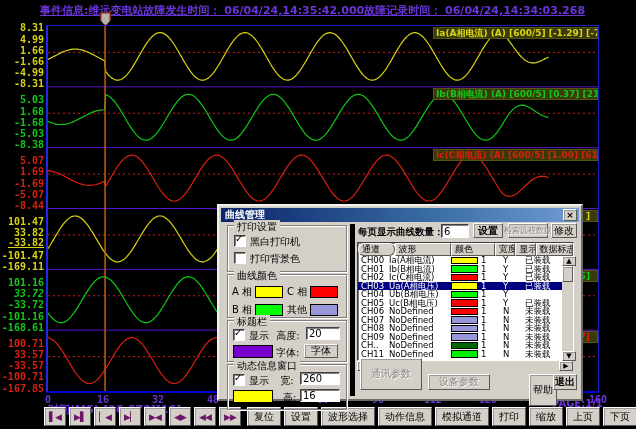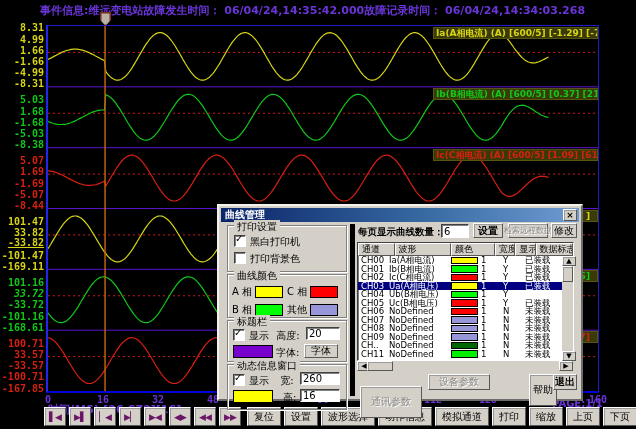--- a/index.html
+++ b/index.html
@@ -1,19 +1,19 @@
 <!DOCTYPE html>
 <html><head>
 <meta charset="utf-8">
 <style>
   html,body{margin:0;padding:0;background:#222;}
   #screen{position:relative;width:636px;height:429px;background:#000;overflow:hidden;
     font-family:"DejaVu Sans",sans-serif;font-size:10px;}
   
-  .topinfo{position:absolute;left:40px;top:3px;color:#6a35d8;font-weight:bold;font-size:11px;white-space:nowrap;}
+  .topinfo{position:absolute;left:40px;top:3px;color:#6a35d8;font-weight:bold;font-size:11px;white-space:nowrap;text-decoration:underline;}
   
   #pin{position:absolute;left:100px;top:12px;width:11px;height:14px;background:#b9b0a6;
     clip-path:polygon(0 0,100% 0,100% 55%,50% 100%,0 55%);box-shadow:inset 0 0 0 1.5px #7d2a20;}
   
   #chartwrap{position:absolute;left:46px;top:25px;width:550px;height:365px;
     border-left:2px solid #2228e8;border-right:1px solid #1c1cc8;border-top:1px solid #1c1cc8;border-bottom:2px solid #0000d8;background:#000;}
   .ylab{position:absolute;width:44px;text-align:right;font-family:"DejaVu Sans Mono",monospace;font-weight:bold;font-size:10px;white-space:nowrap;}
   .chbox{position:absolute;left:433px;width:165px;height:12px;background:#3a3a08;border:1px solid #565612;
     font-size:9px;line-height:11px;white-space:nowrap;overflow:hidden;font-weight:bold;padding:0 2px;box-sizing:border-box;}
   .chbox.tail{text-align:right;padding-right:7px;}
@@ -197,21 +197,21 @@
     </div>
 
     <span class="lbl" style="position:absolute;left:139px;top:20px;font-weight:bold;font-size:9.5px;">每页显示曲线数量：</span>
     <input class="edit" style="left: 222px; top: 18px; width: 28px; height: 14px;" value="6">
     <button class="btn" style="position:absolute;left:254px;top:17px;width:30px;height:15px;font-weight:bold;">设置</button>
     <button class="btn disabled" style="position:absolute;left:289px;top:17px;width:40px;height:15px;font-size:8px;">检索远程数据</button>
     <button class="btn" style="position:absolute;left:332px;top:17px;width:26px;height:15px;font-weight:normal;text-align:center;">修改</button>
 
     <div id="tbl">
       <div class="hrow" id="thead">
-          <div class="hcell" style="width: 40px;">通道</div>
+          <div class="hcell" style="width: 40px; border-radius: 6px;">通道</div>
           <div class="hcell" style="width: 62px;">波形</div>
           <div class="hcell" style="width: 48px;">颜色</div>
           <div class="hcell" style="width: 22px;">宽度</div>
           <div class="hcell" style="width: 22px;">显示</div>
           <div class="hcell" style="width: 41px;">数据标志</div>
         </div>
       <div id="tbody">
           <div class="trow">
             <div class="tcell" style="width: 28px;">CH00</div>
             <div class="tcell" style="width: 62px;">Ia(A相电流)</div>
@@ -339,21 +339,21 @@
       <button class="btn sbbtn" style="left:0;top:0;width:11px;height:10px;">▲</button>
       <button class="btn sbbtn" style="left:0;top:95px;width:11px;height:10px;">▼</button>
       <div class="btn" style="position:absolute;left:0;top:10px;width:11px;height:16px;"></div>
     </div>
     <div class="sb" style="left:138px;top:155px;width:216px;height:10px;">
       <button class="btn sbbtn" style="position:absolute;left:0;top:0;width:10px;height:10px;">◀</button>
       <button class="btn sbbtn" style="position:absolute;right:0;top:0;width:10px;height:10px;">▶</button>
       <div class="btn" style="position:absolute;left:10px;top:0;width:26px;height:10px;"></div>
     </div>
 
-    <button class="btn disabled" style="position:absolute;left:141px;top:180px;width:62px;height:32px;font-family:Liberation Serif, serif;">通讯参数</button>
+    <button class="btn disabled" style="position:absolute;left:141px;top:152px;width:62px;height:32px;font-family:Liberation Serif, serif;">通讯参数</button>
     <button class="btn disabled" style="position:absolute;left:209px;top:168px;width:62px;height:16px;">设备参数</button>
     <button class="btn" style="position:absolute;left:310px;top:168px;width:28px;height:32px;font-weight:normal;">帮助</button>
     <button class="btn" style="position:absolute;left:334px;top:168px;width:24px;height:16px;font-weight:bold;">退出</button>
   </div>
 
 
   <div id="toolbar">
       <button class="btn vcr">▌◀</button>
       <button class="btn vcr">▶▌</button>
       <button class="btn vcr">▏◀</button>

